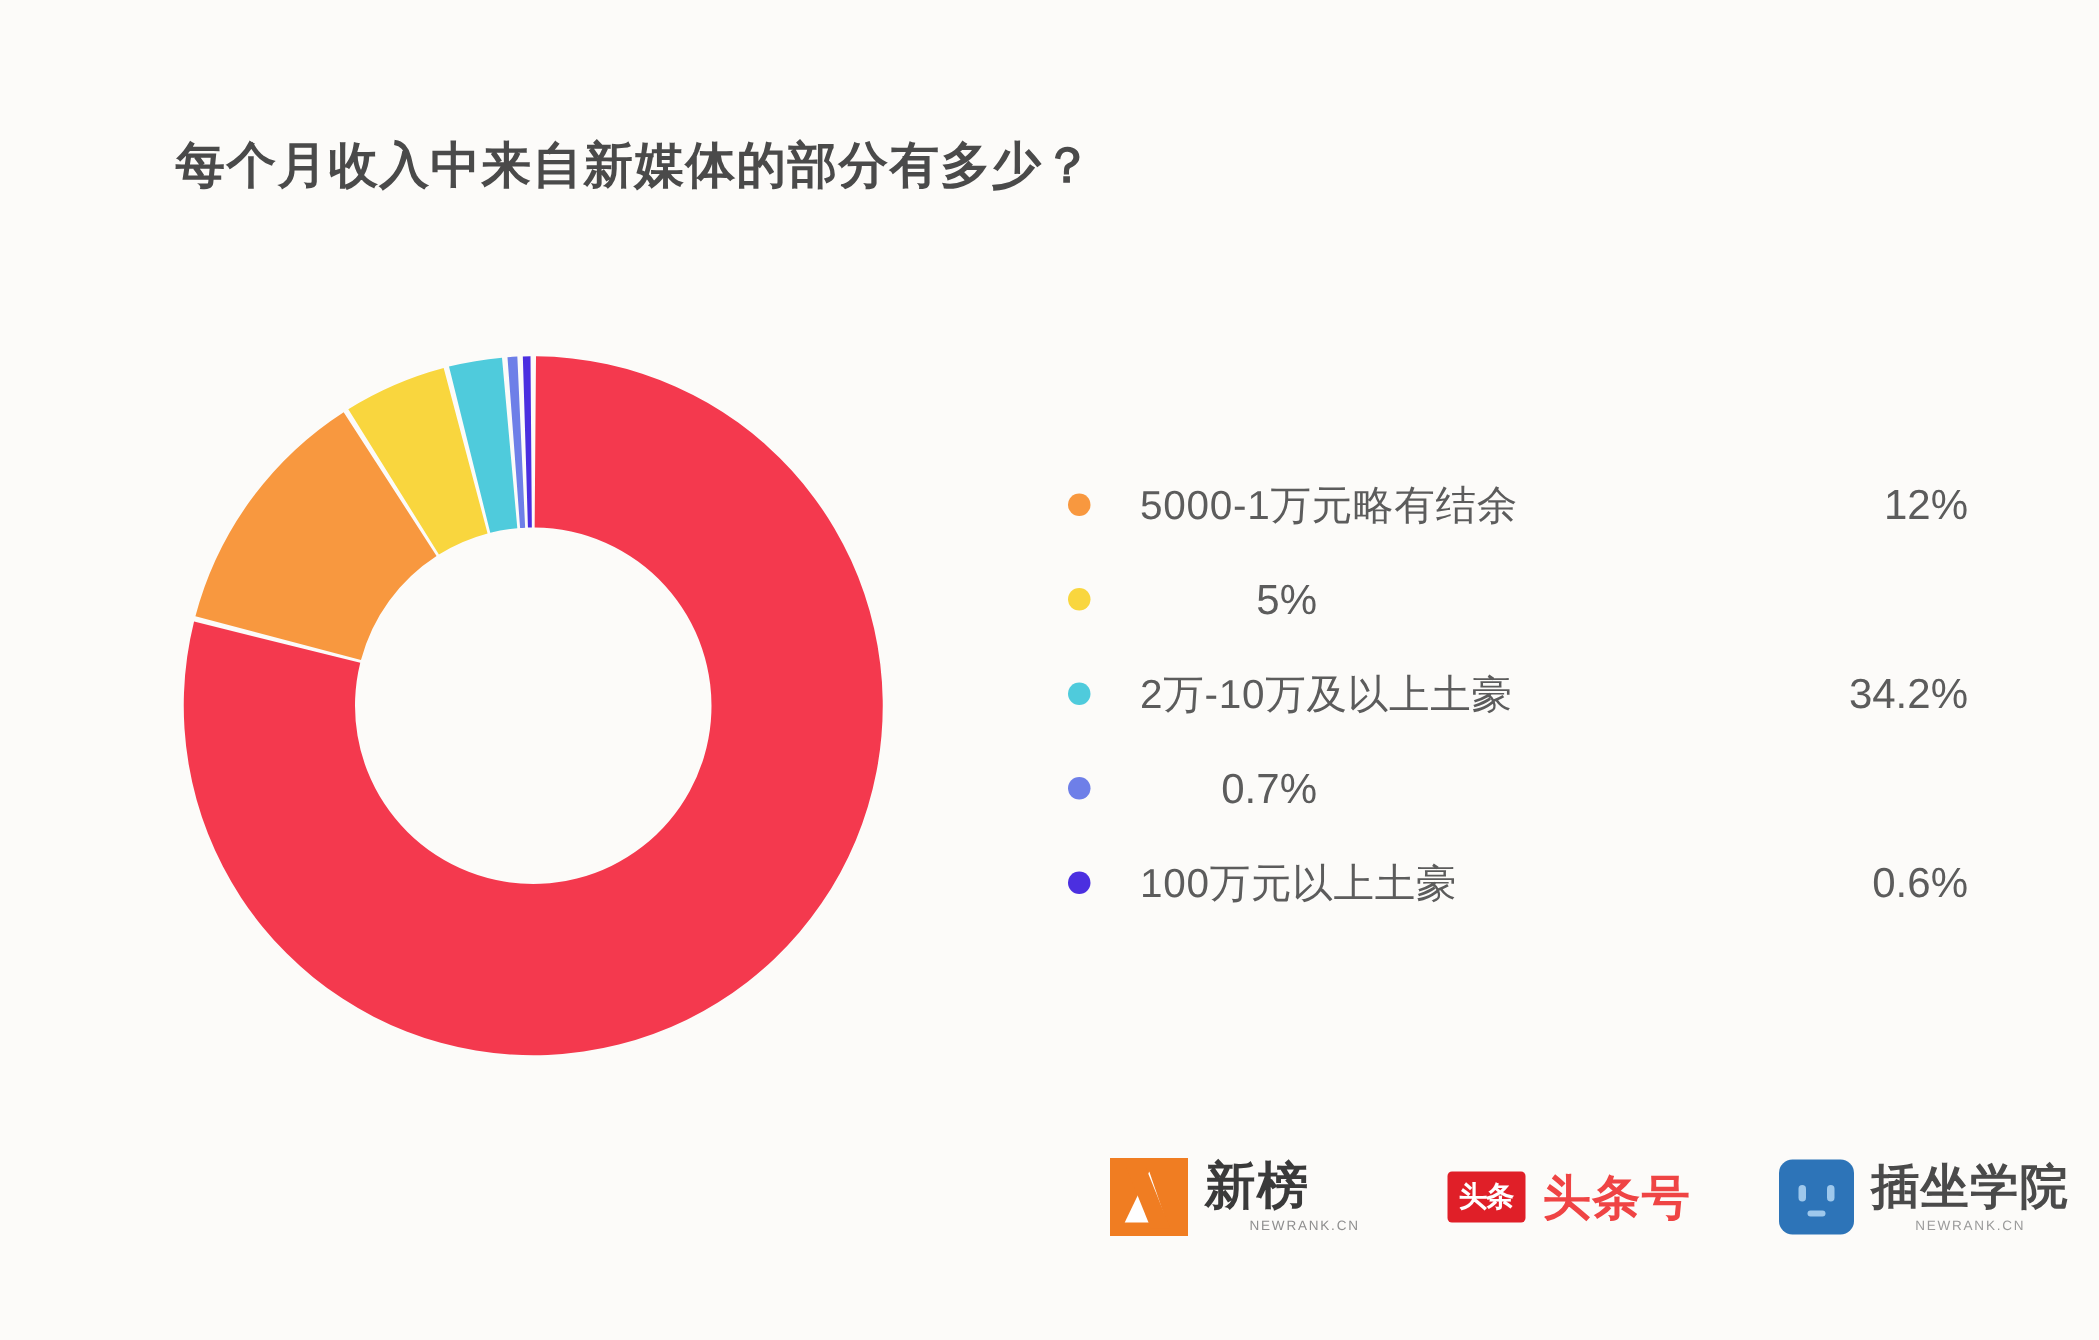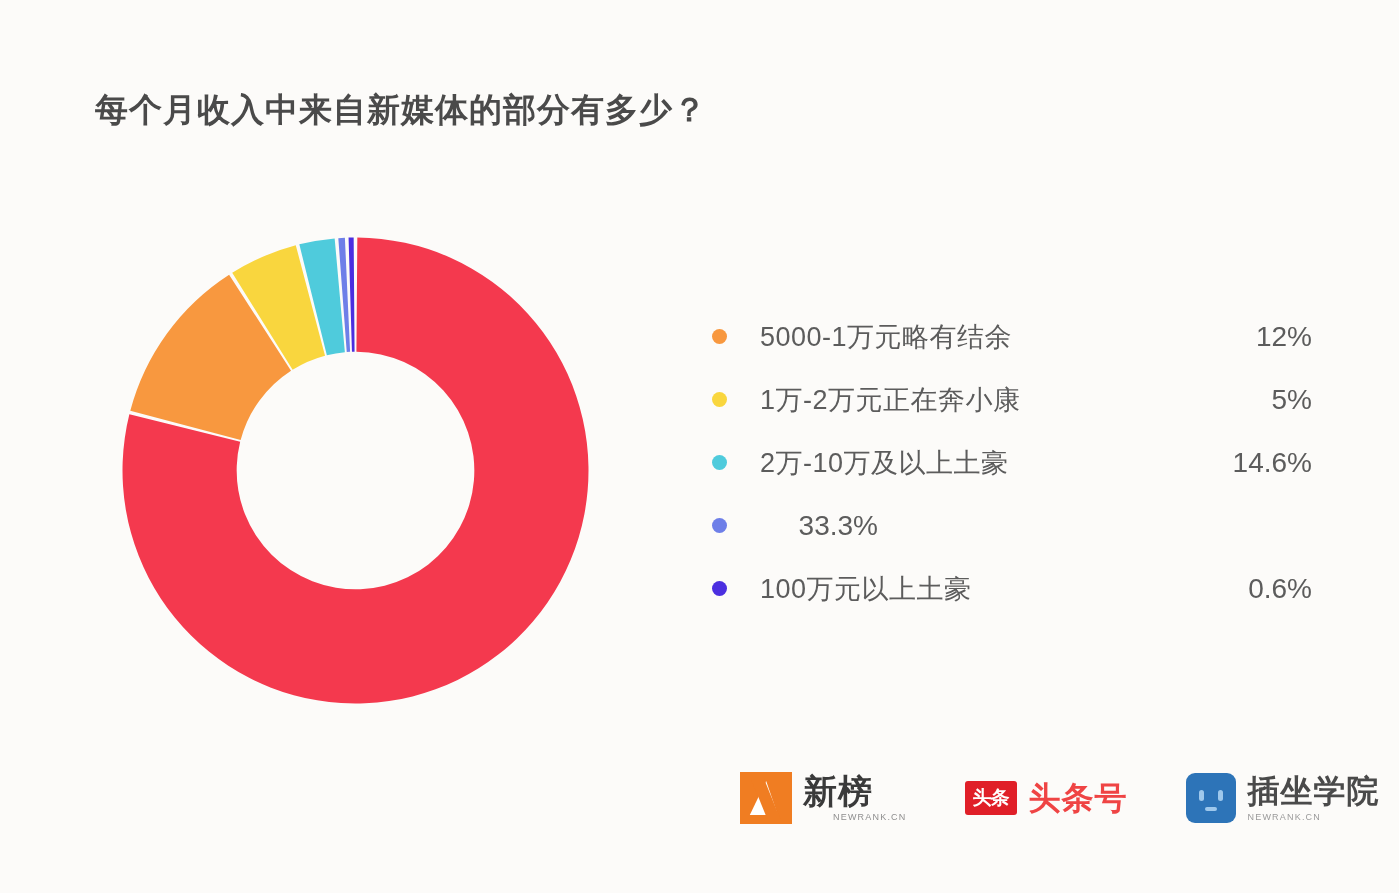--- a/index.html
+++ b/index.html
@@ -8,21 +8,21 @@
     background:#fcfbf9;
     font-family:"Liberation Sans","DejaVu Sans",sans-serif;
     overflow:hidden;
     position:relative;
     -webkit-font-smoothing:antialiased;
   }
 
   
   .title{
     position:absolute;
-    left:95px; top:88px;
+    left:117px; top:88px;
     font-size:33px;
     font-weight:bold;
     color:#4a4a4a;
     letter-spacing:1px;
     white-space:nowrap;
   }
 
   
   .donut-wrap{
     position:absolute;
@@ -140,21 +140,21 @@
   }
   .cz-eye.l{left:13px;}
   .cz-eye.r{right:13px;}
   .cz-mouth{
     position:absolute;
     left:19px;bottom:12px;
     width:12px;height:4px;
     background:#9ec8ec;
     border-radius:2px;
   }
-  .cz-text{display:flex;flex-direction:column;line-height:1;}
+  .cz-text{display:flex;flex-direction:column;line-height:1;text-align:center;}
   .cz-cn{font-size:32px;font-weight:bold;color:#4a4a4a;letter-spacing:1px;}
   .cz-en{font-size:9px;color:#9a9a9a;letter-spacing:1.2px;margin-top:6px;}
 </style>
 </head>
 <body>
 
 <div class="title">每个月收入中来自新媒体的部分有多少？</div>
 
 <div class="donut-wrap">
   <svg class="donut-svg" viewBox="0 0 475 475">
@@ -173,33 +173,32 @@
 
 
   <div class="legend-row">
     <span class="legend-dot" style="background: rgb(248, 152, 63);"></span>
     <span class="legend-label">5000-1万元略有结余</span>
     <span class="legend-value">12%</span>
   </div>
 
   <div class="legend-row">
     <span class="legend-dot" style="background: rgb(249, 214, 62);"></span>
-    <span class="legend-label">1万-2万元正在奔小康</span>
     <span class="legend-value">5%</span>
   </div>
 
   <div class="legend-row">
     <span class="legend-dot" style="background: rgb(79, 203, 220);"></span>
     <span class="legend-label">2万-10万及以上土豪</span>
-    <span class="legend-value">14.6%</span>
+    <span class="legend-value">34.2%</span>
   </div>
 
   <div class="legend-row">
     <span class="legend-dot" style="background: rgb(110, 127, 232);"></span>
-    <span class="legend-value">33.3%</span>
+    <span class="legend-value">0.7%</span>
   </div>
 
   <div class="legend-row">
     <span class="legend-dot" style="background: rgb(75, 47, 224);"></span>
     <span class="legend-label">100万元以上土豪</span>
     <span class="legend-value">0.6%</span>
   </div>
 
 </div>
 

